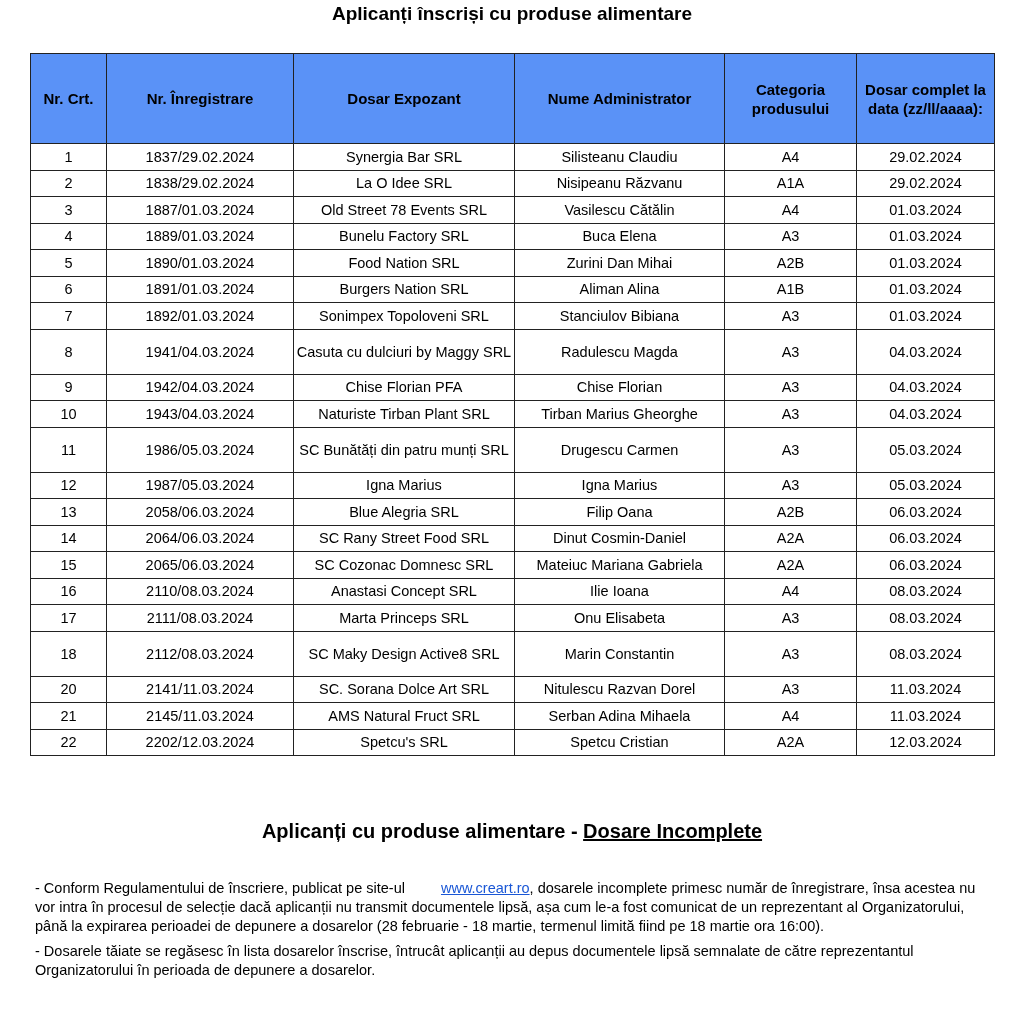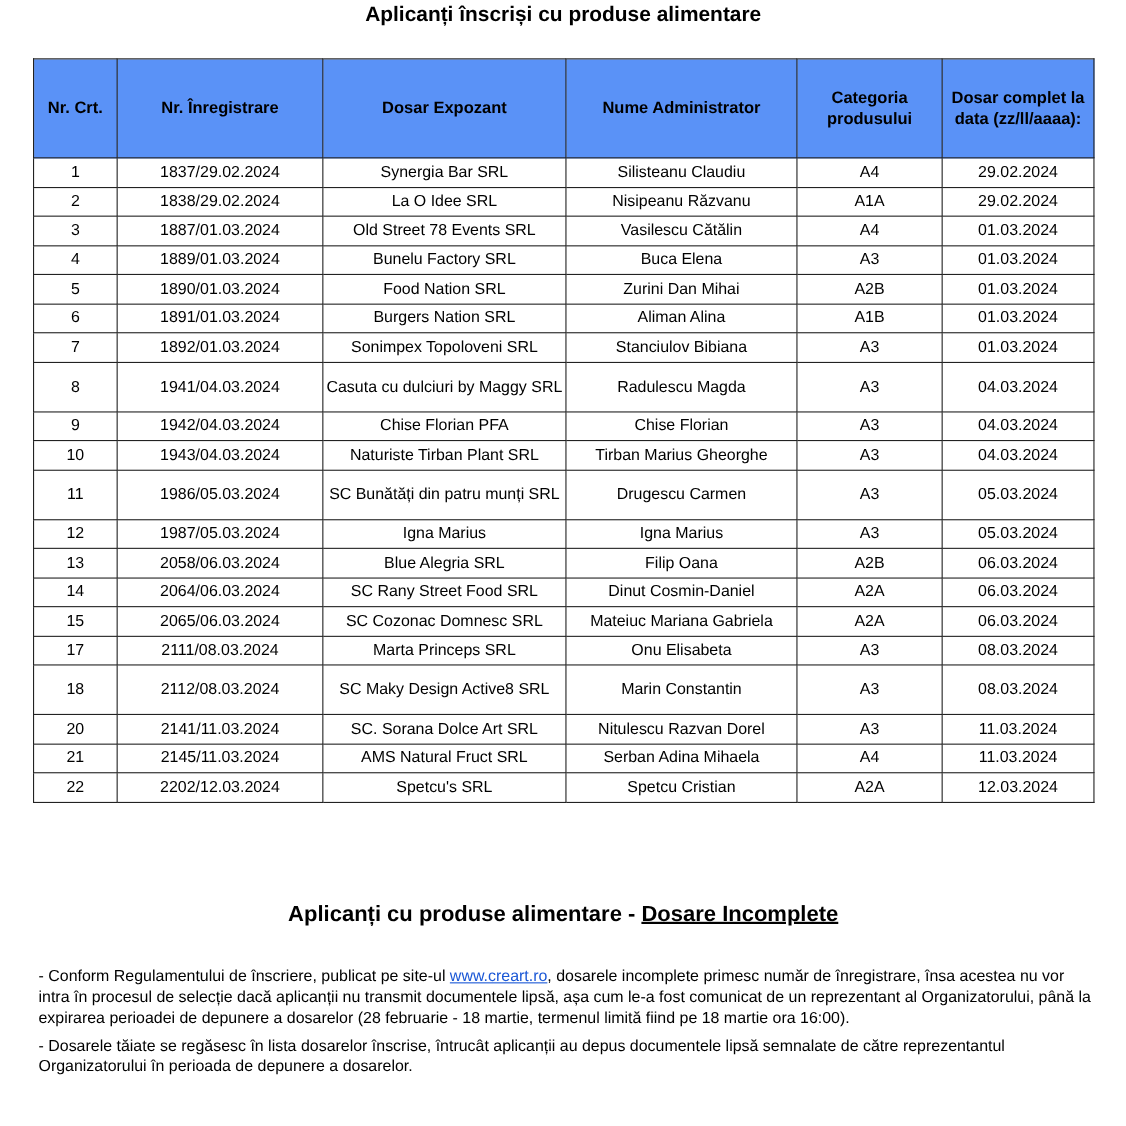--- a/index.html
+++ b/index.html
@@ -7,21 +7,21 @@
   .title { position:absolute; left:0; top:0; width:1024px; text-align:center; font-weight:bold; font-size:19px; line-height:24px; }
   table.main { position:absolute; left:30px; top:53px; border-collapse:collapse; width:964px; table-layout:fixed; }
   table.main th, table.main td { border:1.5px solid #222; text-align:center; font-size:14.5px; padding:0 2px; }
   table.main th { background:#5a92f7; font-weight:bold; font-size:15px; line-height:19px; height:89px; }
   table.main td { height:25.5px; line-height:18px; }
   table.main tr.tall td { height:44px; }
   .sub { position:absolute; left:0; top:820px; width:1024px; text-align:center; font-weight:bold; font-size:20px; }
   .sub u { text-decoration:underline; }
   .notes { position:absolute; left:35px; top:879px; width:960px; font-size:14.5px; line-height:19px; }
   .notes p { margin:0 0 6px 0; }
-  .notes a { color:#1a57d6; text-decoration:underline; }
+  .notes a { color:#1a57d6; text-decoration:underline;margin-left:32px; }
 </style>
 </head>
 <body>
 
 <div class="title" style="top:2px;">Aplicanți înscriși cu produse alimentare</div>
 
 <table class="main">
   <colgroup>
     <col style="width:76px">
     <col style="width:187px">
@@ -155,20 +155,28 @@
       </tr>
       <tr>
         <td>15</td>
         <td>2065/06.03.2024</td>
         <td>SC Cozonac Domnesc SRL</td>
         <td>Mateiuc Mariana Gabriela</td>
         <td>A2A</td>
         <td>06.03.2024</td>
       </tr>
       <tr>
+        <td>16</td>
+        <td>2110/08.03.2024</td>
+        <td>Anastasi Concept SRL</td>
+        <td>Ilie Ioana</td>
+        <td>A4</td>
+        <td>08.03.2024</td>
+      </tr>
+      <tr>
         <td>17</td>
         <td>2111/08.03.2024</td>
         <td>Marta Princeps SRL</td>
         <td>Onu Elisabeta</td>
         <td>A3</td>
         <td>08.03.2024</td>
       </tr>
       <tr class="tall">
         <td>18</td>
         <td>2112/08.03.2024</td>

